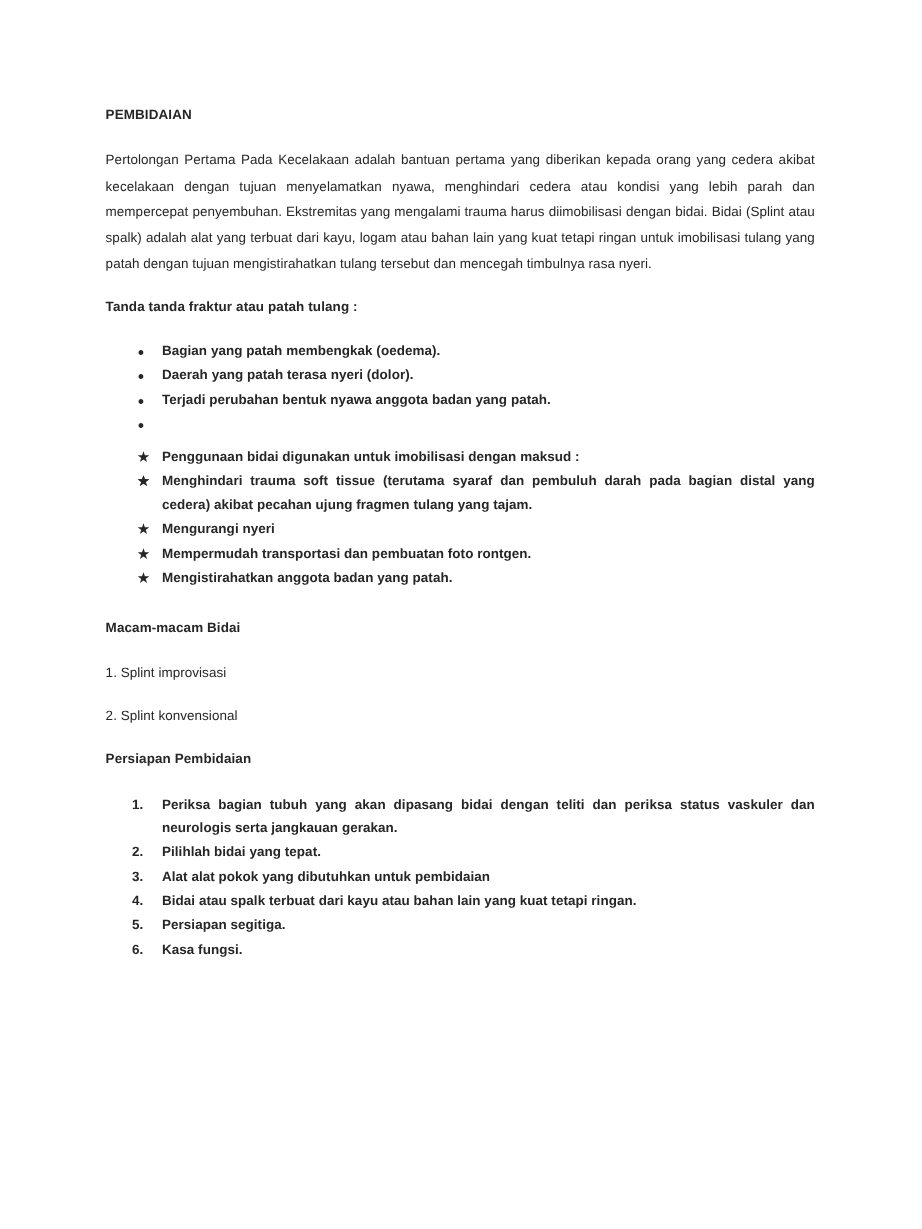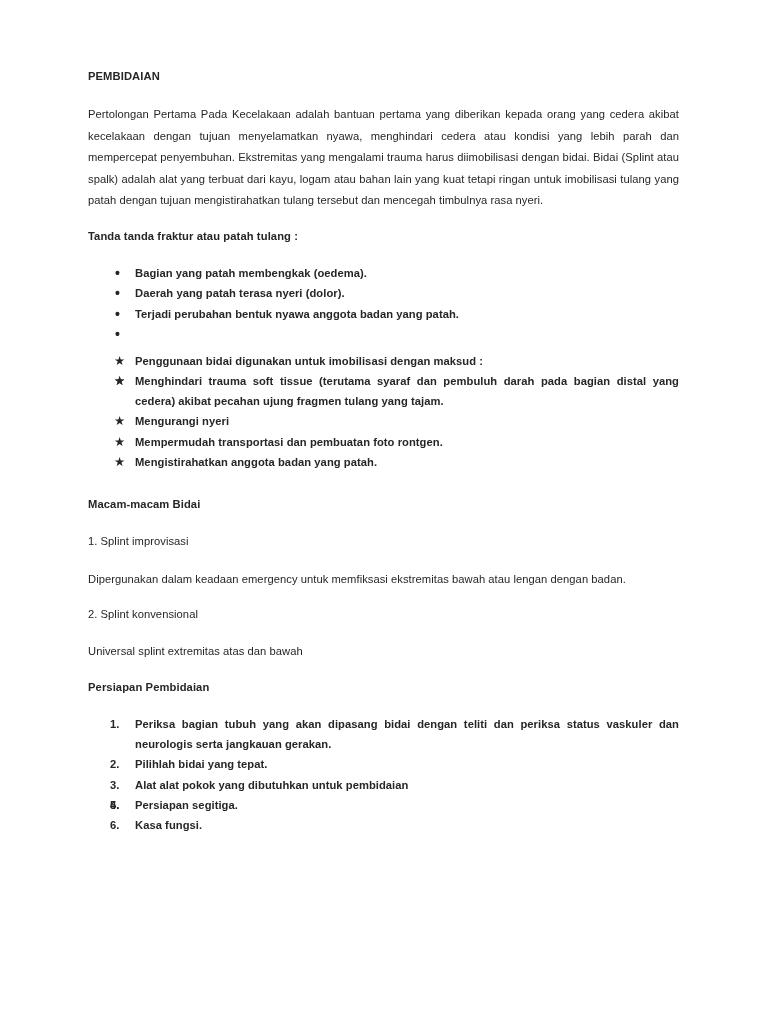--- a/index.html
+++ b/index.html
@@ -14,21 +14,21 @@
     font-family: "Liberation Sans", "DejaVu Sans", sans-serif;
     color: #262626;
   }
 
   .page {
     position: relative;
     width: 768px;
     height: 1024px;
     background: #ffffff;
     box-sizing: border-box;
-    padding: 68px 89px 0 88px;
+    padding: 88px 89px 0 88px;
   }
 
   .doc-body {
     width: 591px;
   }
 
   
   .heading {
     font-size: 11.2px;
     font-weight: 700;
@@ -163,43 +163,42 @@
       </li>
     </ul>
 
     <div class="spacer-sm"></div>
 
     <h2 class="heading">Macam-macam Bidai</h2>
 
     <p class="para single">1. Splint improvisasi</p>
 
 
-    <p class="para">Dipergunakan dalam keadaan emergency untuk memfiksasi ekstremitas bawah atau lengan dengan badan.</p>
 
     <p class="para single">2. Splint konvensional</p>
 
-    <p class="para single">Universal splint extremitas atas dan bawah</p>
 
     <h2 class="heading">Persiapan Pembidaian</h2>
 
     <ol class="list tight">
       <li class="justified">
         <span class="marker num">1.</span>
         <span>Periksa bagian tubuh yang akan dipasang bidai dengan teliti dan periksa status vaskuler dan neurologis serta jangkauan gerakan.</span>
       </li>
       <li>
         <span class="marker num">2.</span>
         <span>Pilihlah bidai yang tepat.</span>
       </li>
       <li>
         <span class="marker num">3.</span>
         <span>Alat alat pokok yang dibutuhkan untuk pembidaian</span>
       </li>
       <li>
         <span class="marker num">4.</span>
+        <span>Bidai atau spalk terbuat dari kayu atau bahan lain yang kuat tetapi ringan.</span>
       </li>
       <li>
         <span class="marker num">5.</span>
         <span>Persiapan segitiga.</span>
       </li>
       <li>
         <span class="marker num">6.</span>
         <span>Kasa fungsi.</span>
       </li>
     </ol>

